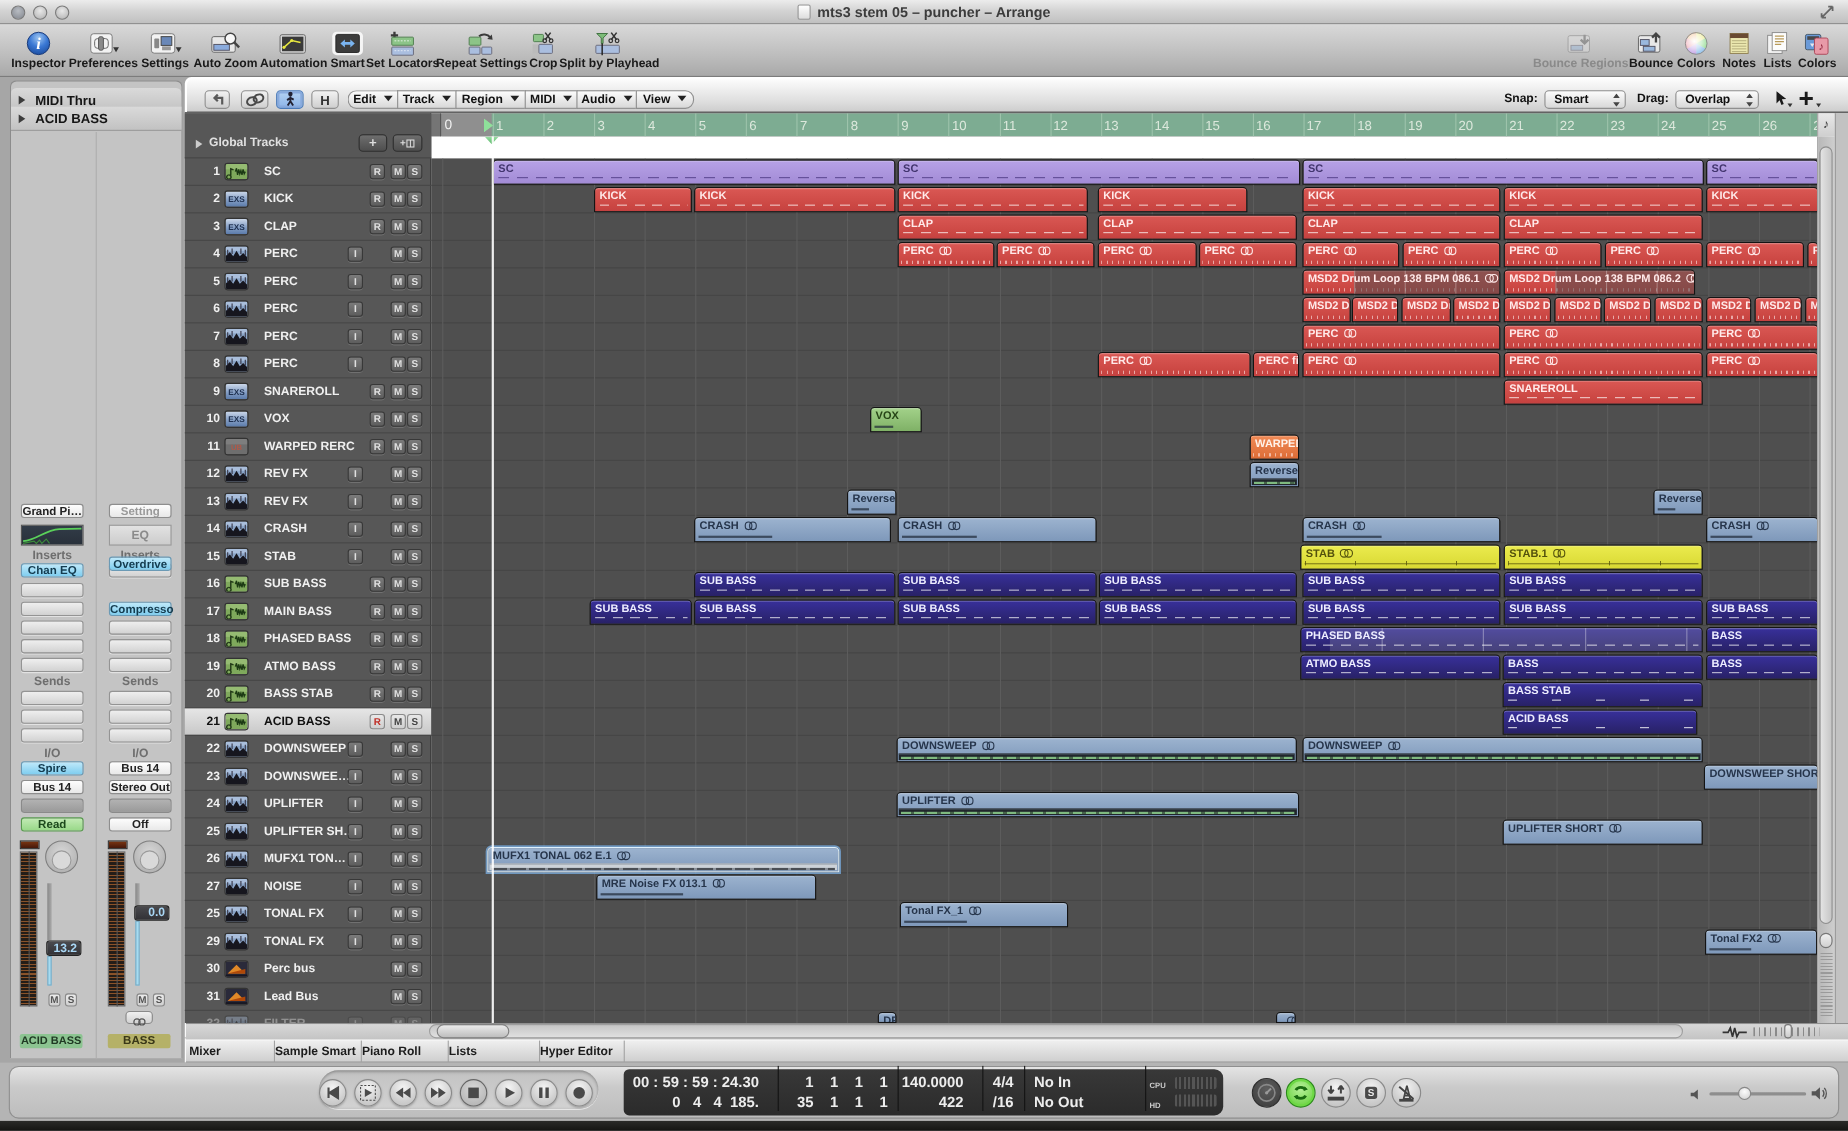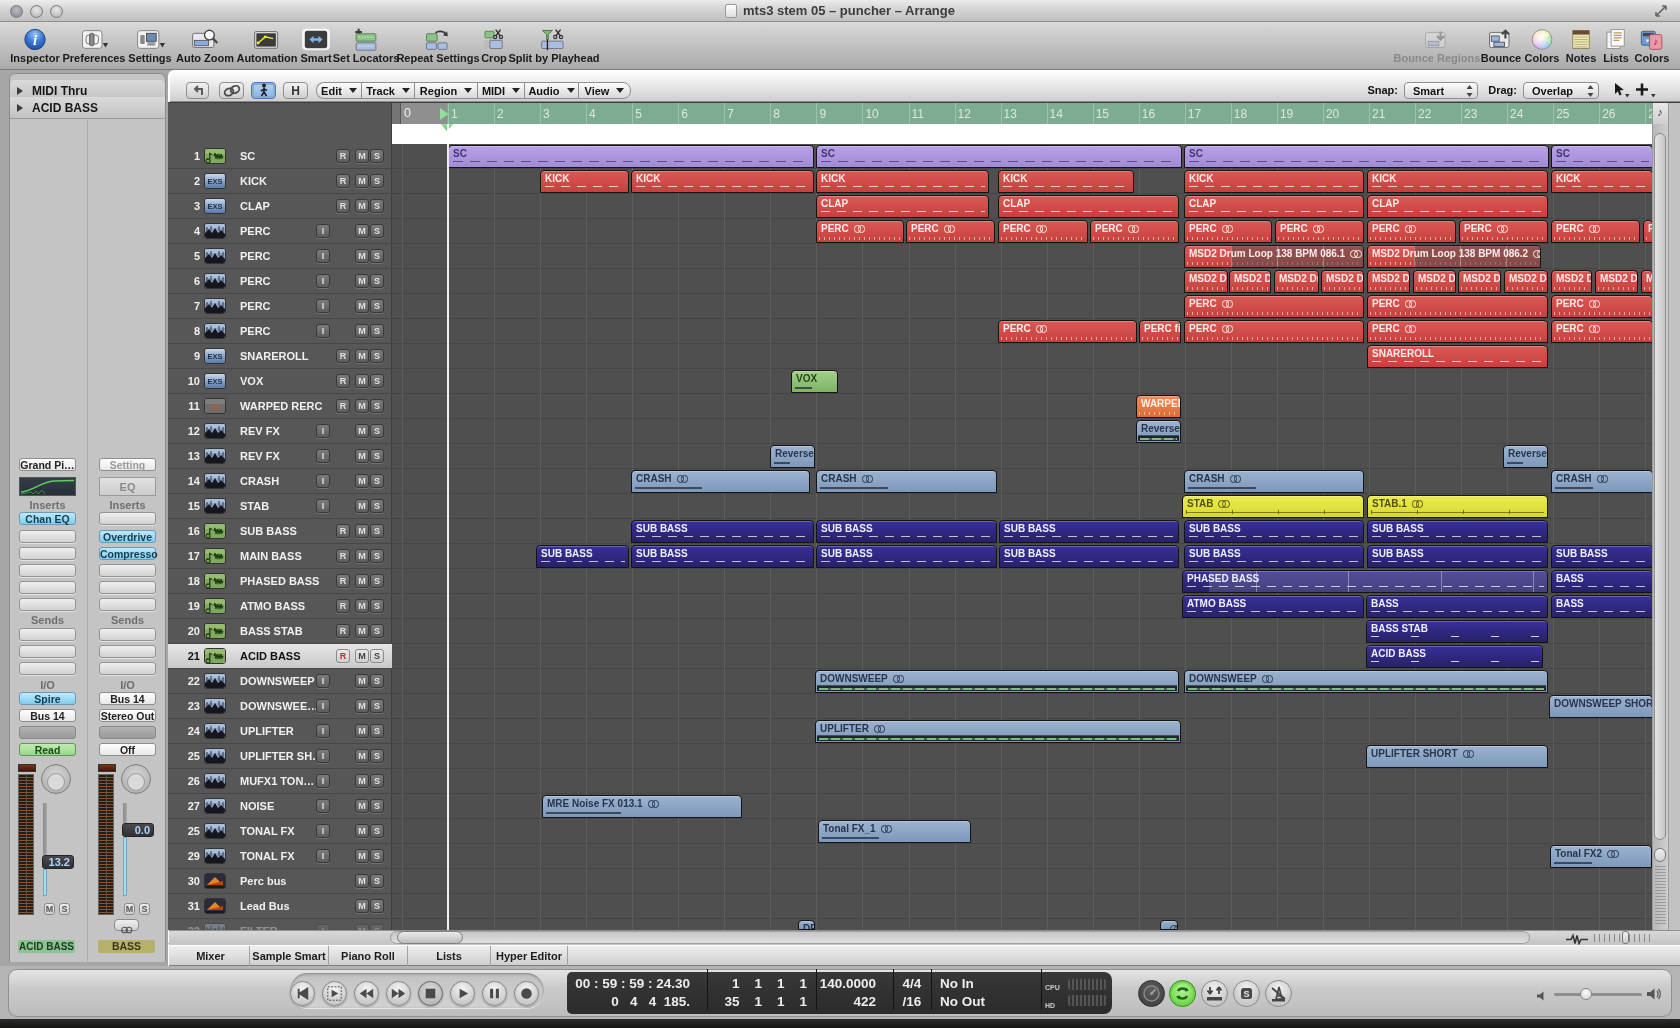--- a/index.html
+++ b/index.html
@@ -60,21 +60,21 @@
 .wfg{position:absolute;left:1px;right:1px;bottom:1px;height:6px;background:#20262c;border-top:1px solid #46505a}
 .wfg i{position:absolute;left:2px;right:2px;top:2px;height:1.5px;background:repeating-linear-gradient(90deg,#7fba7f 0 9px,#47654a 9px 12px)}
 .wfs{position:absolute;left:3px;bottom:3px;height:2px;width:38%;background:rgba(28,38,52,.7)}
 .loopov{position:absolute;top:0;bottom:0;background:rgba(92,78,78,.6);border-left:1px solid rgba(225,225,225,.35);z-index:1}
 .lsym{display:inline-block;position:relative;width:11px;height:7px;margin-left:5px}
 .lsym:before,.lsym:after{content:"";position:absolute;top:0.5px;width:5.5px;height:5.5px;border:1.2px solid currentColor;border-radius:50%}
 .lsym:before{left:0}.lsym:after{left:4px}
 
 #hscroll{left:169px;top:930px;width:1511px;height:16px;background:linear-gradient(#d8d8d8,#c2c2c2);border-top:1px solid #909090}
 #tabbar{left:169px;top:945px;width:1511px;height:21px;background:linear-gradient(#efefef,#cfcfcf);border-top:1px solid #fff;border-bottom:1px solid #7e7e7e}
-.tab{top:946px;height:20px;border-right:1px solid #a2a2a2;font-size:11px;font-weight:bold;color:#1c1c1c;text-align:center;line-height:20px}
+.tab{top:946px;height:20px;border-right:1px solid #a2a2a2;font-size:11px;font-weight:bold;color:#1c1c1c;line-height:20px}
 
 #transport{left:0;top:966px;width:1680px;height:56px;background:#b4b4b4}
 #tbar{left:8px;top:969px;width:1664px;height:48px;background:linear-gradient(#e4e4e4,#cacaca 40%,#bdbdbd);border:1px solid #8f8f8f;border-radius:9px}
 #bwell{left:282px;top:7px;width:262px;height:35px;border-radius:18px;background:linear-gradient(#c2c2c2,#d2d2d2);box-shadow:inset 0 1px 3px rgba(0,0,0,.35),0 1px 0 rgba(255,255,255,.6)}
 .tpb{top:981px;width:25px;height:25px;border-radius:50%;border:1px solid #8a8a8a;background:radial-gradient(circle at 50% 30%,#f4f4f4,#d0d0d0 60%,#bdbdbd);box-shadow:0 1px 2px rgba(0,0,0,.25)}
 #lcd{left:567px;top:972px;width:545px;height:42px;background:linear-gradient(#383838,#2b2b2b);border-radius:5px 8px 8px 5px;color:#ececec;font-size:13.5px;font-weight:bold}
 .lcdsep{top:0;width:1px;height:41px;background:#131313}
 .rtb{top:980px;width:27px;height:27px;border-radius:50%;border:1px solid #8a8a8a;background:radial-gradient(circle at 50% 30%,#f2f2f2,#cecece 60%,#bcbcbc)}
 #blackbar{left:0;top:1019px;width:1680px;height:9px;background:linear-gradient(#2a2a28,#141412)}
 </style></head><body>
@@ -277,21 +277,21 @@
 <div class="abs cslot" style="left:9px;top:588px;width:57px"></div>
 <div class="abs clabel" style="left:9px;top:605px;width:57px">I/O</div>
 <div class="abs cbtn" style="left:9px;top:618px;width:57px">Spire</div>
 <div class="abs cwhite" style="left:9px;top:635px;width:57px">Bus 14</div>
 <div class="abs" style="left:9px;top:652px;width:57px;height:13px;background:linear-gradient(#b2b2b2,#9a9a9a);border:1px solid #8a8a8a;border-radius:3px"></div>
 <div class="abs" style="left:9px;top:669px;width:57px;height:13px;background:linear-gradient(#c2eab4,#98d888);border:1px solid #5a9a50;border-radius:3px;font-size:10.5px;font-weight:bold;color:#1d4a1d;text-align:center;line-height:12px">Read</div>
 <div class="abs cwhite" style="left:89px;top:384px;width:57px"><span style="color:#9a9a9a">Setting</span></div>
 <div class="abs" style="left:89px;top:403px;width:57px;height:19px;background:linear-gradient(#e2e2e2,#cccccc);border:1px solid #9a9a9a;font-size:11px;font-weight:bold;color:#8a8a8a;text-align:center;line-height:18px">EQ</div>
 <div class="abs clabel" style="left:89px;top:425px;width:57px">Inserts</div>
 <div class="abs cslot" style="left:89px;top:438px;width:57px"></div>
-<div class="abs cbtn" style="left:89px;top:456px;width:57px">Overdrive</div>
+<div class="abs cbtn" style="left:89px;top:432px;width:57px">Overdrive</div>
 <div class="abs cbtn" style="left:89px;top:473px;width:57px">Compresso</div>
 <div class="abs cslot" style="left:89px;top:490px;width:57px"></div>
 <div class="abs cslot" style="left:89px;top:507px;width:57px"></div>
 <div class="abs cslot" style="left:89px;top:524px;width:57px"></div>
 <div class="abs clabel" style="left:89px;top:540px;width:57px">Sends</div>
 <div class="abs cslot" style="left:89px;top:554px;width:57px"></div>
 <div class="abs cslot" style="left:89px;top:571px;width:57px"></div>
 <div class="abs cslot" style="left:89px;top:588px;width:57px"></div>
 <div class="abs clabel" style="left:89px;top:605px;width:57px">I/O</div>
 <div class="abs cwhite" style="left:89px;top:618px;width:57px">Bus 14</div>
@@ -417,20 +417,26 @@
 <div class="abs rnum" style="left:1118.1px">24</div>
 <div class="abs rbar" style="left:1161.2px"></div>
 <div class="abs rnum" style="left:1164.2px">25</div>
 <div class="abs rbar" style="left:1207.2px"></div>
 <div class="abs rnum" style="left:1210.2px">26</div>
 <div class="abs rbar" style="left:1253.3px"></div>
 <div class="abs rnum" style="left:1256.3px">27</div>
 <div class="abs" style="left:48px;top:5px;width:0;height:0;border-left:8px solid #98e0a2;border-top:6px solid transparent;border-bottom:6px solid transparent"></div>
 </div>
 <div class="abs" id="thp">
+<div class="abs" id="gtbar">
+          <span style="position:absolute;left:10px;top:24px;width:0;height:0;border-left:6px solid #ccc;border-top:4.5px solid transparent;border-bottom:4.5px solid transparent"></span>
+          <span style="position:absolute;left:22px;top:21px;font-size:11px;font-weight:bold;color:#e0e0e0">Global Tracks</span>
+          <span style="position:absolute;left:158px;top:19px;width:26px;height:16px;background:linear-gradient(#6e6e6e,#4e4e4e);border:1px solid #2e2e2e;border-radius:4px;color:#ddd;text-align:center;font-weight:bold;font-size:12px;line-height:14px">+</span>
+          <span style="position:absolute;left:189px;top:19px;width:27px;height:16px;background:linear-gradient(#6e6e6e,#4e4e4e);border:1px solid #2e2e2e;border-radius:4px;color:#ddd;text-align:center;font-weight:bold;font-size:9px;line-height:14px">+◫</span>
+        </div>
 <div class="abs trow" style="top:41px;">
           <span class="abs tnum" style="left:2px;">1</span>
           <span class="abs ticon"><svg width="20" height="14">
               <rect width="20" height="14" fill="#7fa95c"></rect>
               <rect width="20" height="5" fill="#95bb72"></rect>
               <path d="M3 10 a2 2 0 1 0 0.1 0 M4.8 10.5 l0 -6 2.5 1" stroke="#223a18" stroke-width="1.3" fill="none"></path>
               <path d="M9 7 l1 -3 1 6 1-5 1 4 1-3 1 4 1-5 1 4 1-2" stroke="#1c3a14" stroke-width="1.2" fill="none"></path>
             </svg></span>
           <span class="abs tname" style="">SC</span>
           <span class="abs tbtn" style="left:168px;">R</span>
@@ -1259,20 +1265,26 @@
         </div>
 <div class="abs reg steel" style="left:423px;top:576px;width:366px">
           <span class="lbl">UPLIFTER<span class="lsym"></span></span>
           <i class="wfg">
             <i></i>
           </i>
         </div>
 <div class="abs reg steel" style="left:974px;top:601px;width:182px">
           <span class="lbl">UPLIFTER SHORT<span class="lsym"></span></span>
         </div>
+<div class="abs reg steel" style="left:51px;top:626px;width:320px;border-color:#dff0fc;box-shadow:0 0 0 1.5px rgba(120,170,220,.8)">
+          <span class="lbl">MUFX1 TONAL 062 E.1<span class="lsym"></span></span>
+          <i class="wfg" style="background:#ccd2d8;border-top-color:#9aa2aa">
+            <i style="background:repeating-linear-gradient(90deg,#4a4e54 0 14px,#8a9098 14px 17px);height:2px;top:2.5px"></i>
+          </i>
+        </div>
 <div class="abs reg steel" style="left:150px;top:651px;width:200px">
           <span class="lbl">MRE Noise FX 013.1<span class="lsym"></span></span>
           <i class="wfs"></i>
         </div>
 <div class="abs reg steel" style="left:426px;top:676px;width:153px">
           <span class="lbl">Tonal FX_1<span class="lsym"></span></span>
           <i class="wfs"></i>
         </div>
 <div class="abs reg steel" style="left:1158px;top:701px;width:102px">
           <span class="lbl">Tonal FX2<span class="lsym"></span></span>

